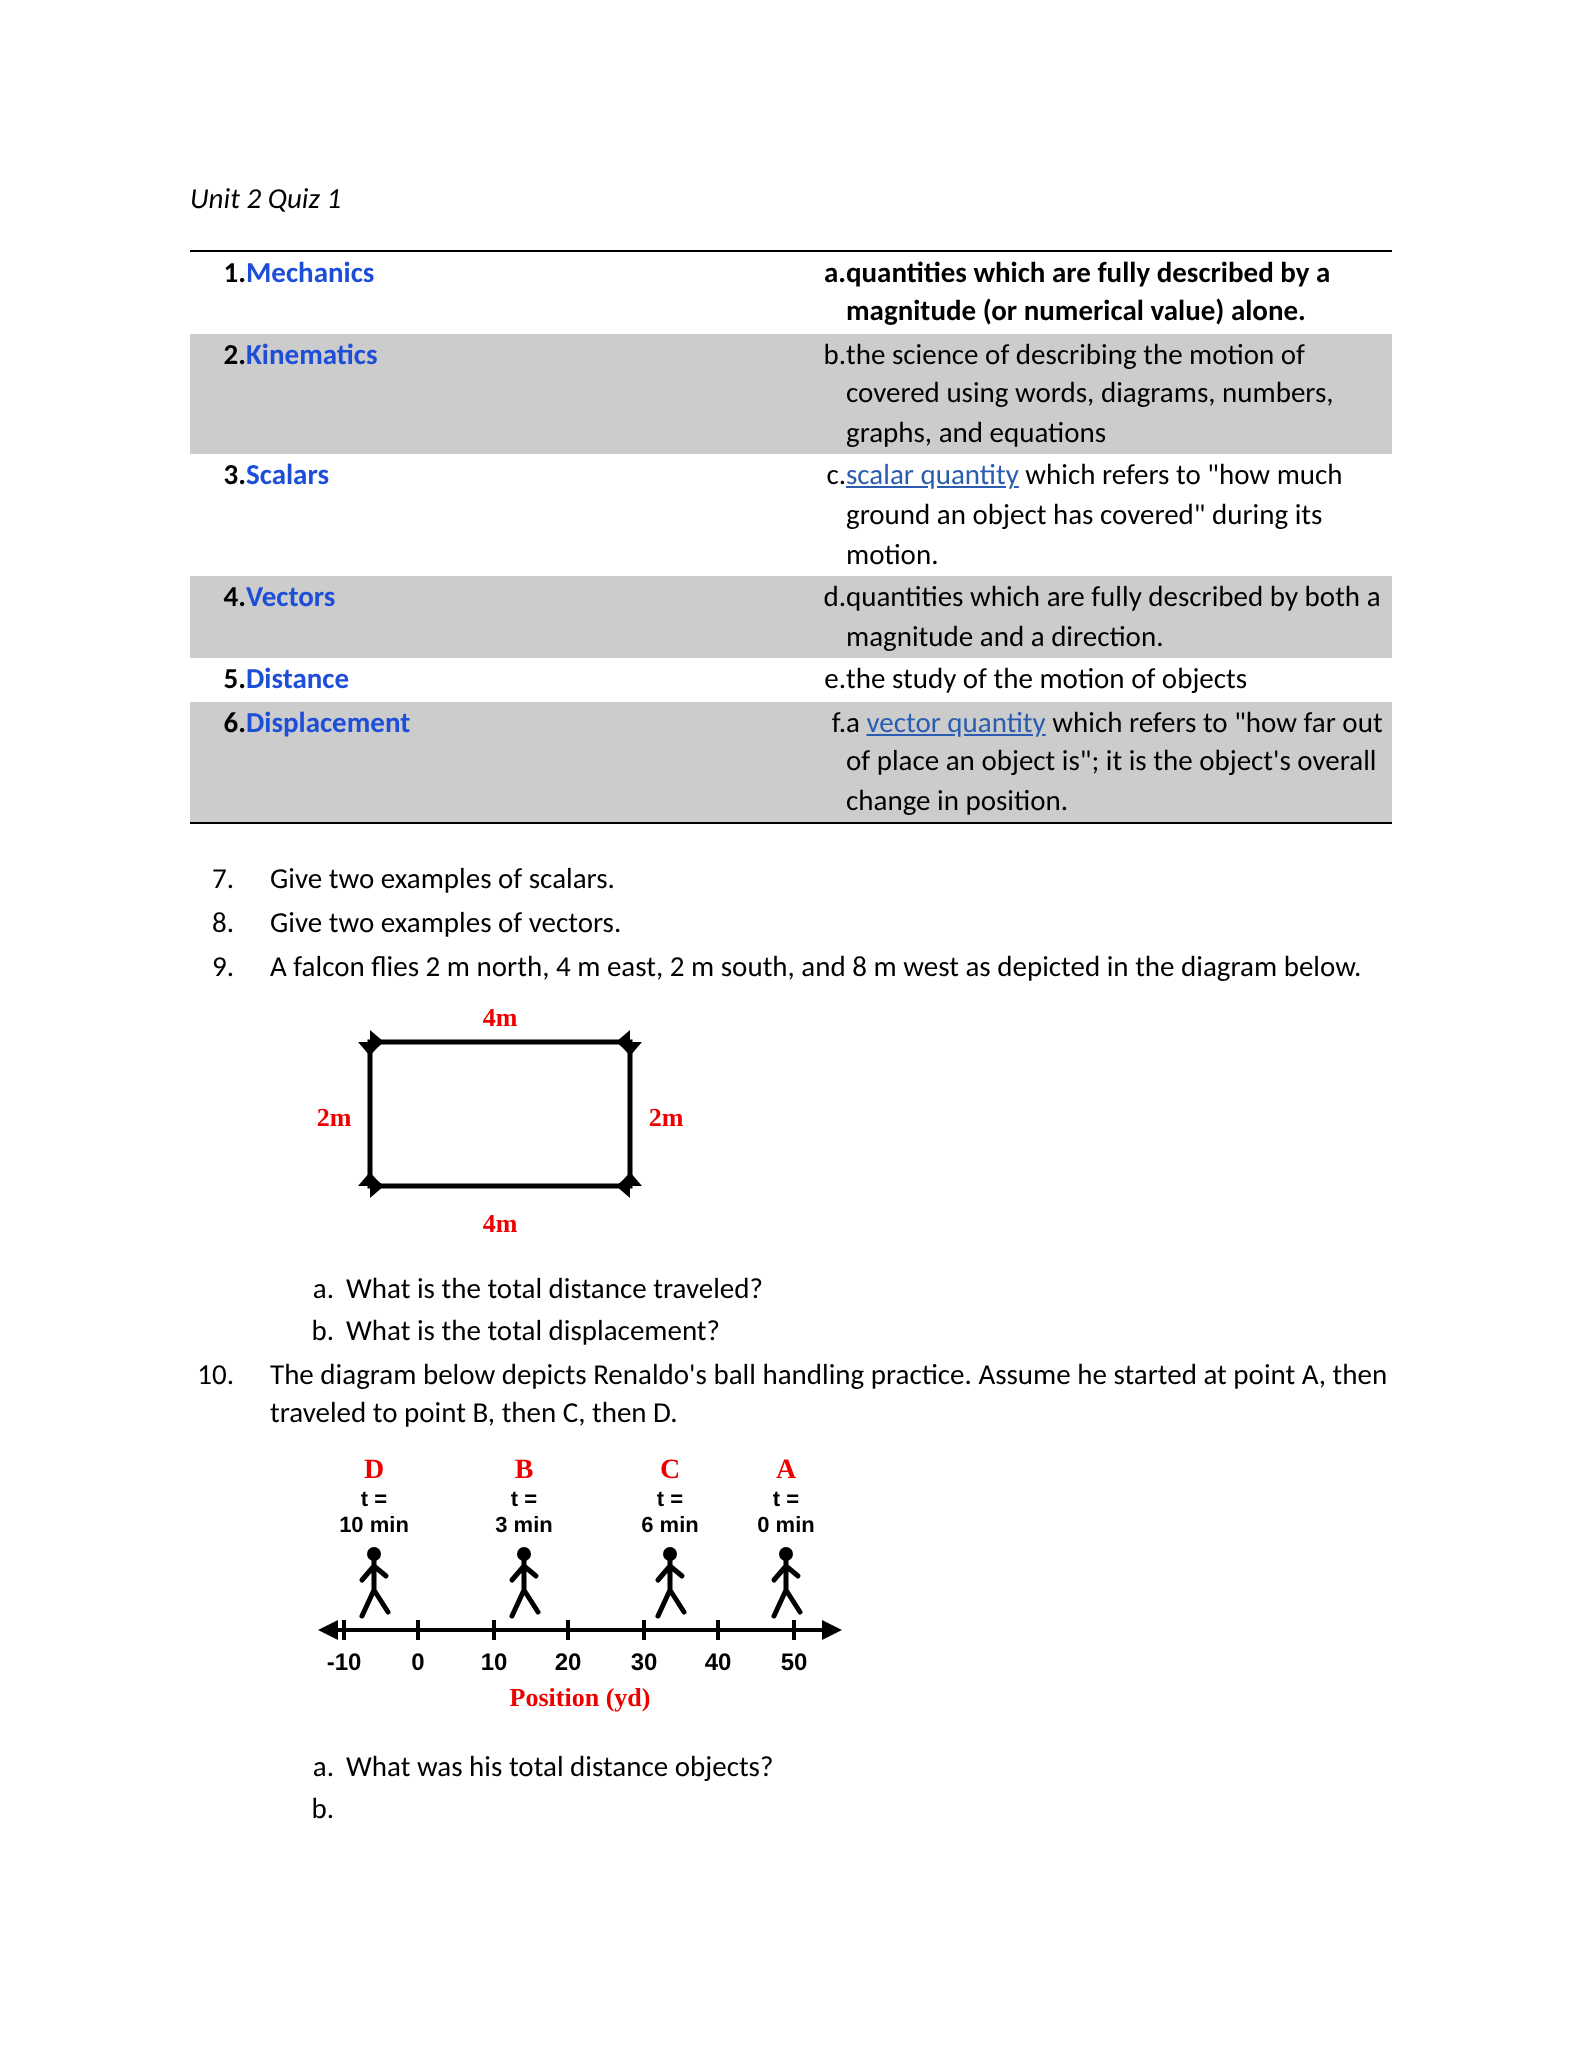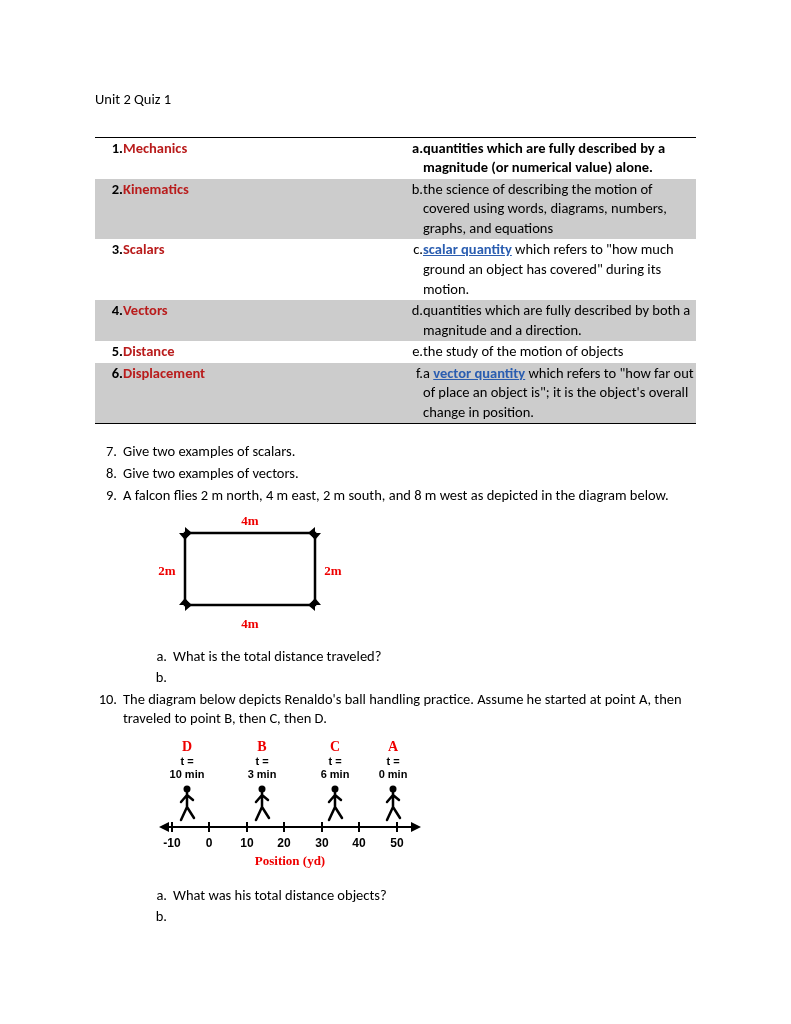--- a/index.html
+++ b/index.html
@@ -5,39 +5,39 @@
     * { box-sizing: border-box; margin: 0; padding: 0; }
     body {
       font-family: Calibri, 'Segoe UI', Arial, sans-serif;
       font-size: 14.5px;
       color: #000;
       background: #fff;
       padding: 90px 95px 40px 95px;
       width: 791px;
       line-height: 1.35;
     }
-    .title { margin-bottom: 27px; }
+    .title { margin-bottom: 15px; font-style: italic; }
     table.match {
       width: 100%;
       border-collapse: collapse;
       margin-bottom: 18px;
     }
     table.match tr.gray { background: #cccccc; }
     table.match tr.top-border td { border-top: 1.5px solid #000; }
     table.match tr.bottom-border td { border-bottom: 1.5px solid #000; }
     table.match td { vertical-align: top; padding: 1px 0; }
     td.num-left { width: 28px; text-align: right; padding-right: 6px; }
-    td.term { width: 280px; font-weight: bold; color: #b91c1c; }
+    td.term { width: 280px; font-weight: bold; color: #1d4ed8; }
     td.let { width: 20px; text-align: right; padding-right: 6px; }
     td.def { }
-    .link { color: #2a5db0; text-decoration: underline; font-weight: bold; }
+    .link { color: #2a5db0; text-decoration: underline; }
     .q-list { margin-left: 0; }
     .q-row { display: flex; margin-bottom: 2px; }
     .q-num { width: 28px; text-align: right; padding-right: 6px; flex-shrink: 0; }
-    .q-body { flex: 1; }
+    .q-body { flex: 1; margin-left: 12px; }
     .sub-row { display: flex; margin-bottom: 2px; }
     .sub-let { width: 24px; text-align: right; padding-right: 6px; flex-shrink: 0; margin-left: 54px; }
     .sub-body { flex: 1; }
     .diagram-wrap { margin: 8px 0 8px 60px; }
     .red-bold { fill: #ee0000; font-weight: bold; font-family: 'Times New Roman', serif; }
     .blk-bold { fill: #000; font-weight: bold; font-family: Arial, sans-serif; }
   </style>
 </head>
 <body>
 
@@ -120,20 +120,21 @@
       </g>
     </svg>
   </div>
 
   <div class="sub-row">
     <div class="sub-let">a.</div>
     <div class="sub-body">What is the total distance traveled?</div>
   </div>
   <div class="sub-row">
     <div class="sub-let">b.</div>
+    <div class="sub-body">What is the total displacement?</div>
   </div>
 
   <div class="q-row">
     <div class="q-num">10.</div>
     <div class="q-body">The diagram below depicts Renaldo's ball handling practice.  Assume he started at point A, then traveled to point B, then C, then D.</div>
   </div>
 
   <div class="diagram-wrap">
     <svg id="timeline-svg" width="280" height="135" viewBox="0 0 280 135">
       <line x1="10" y1="90" x2="260" y2="90" stroke="#000" stroke-width="2"></line>

